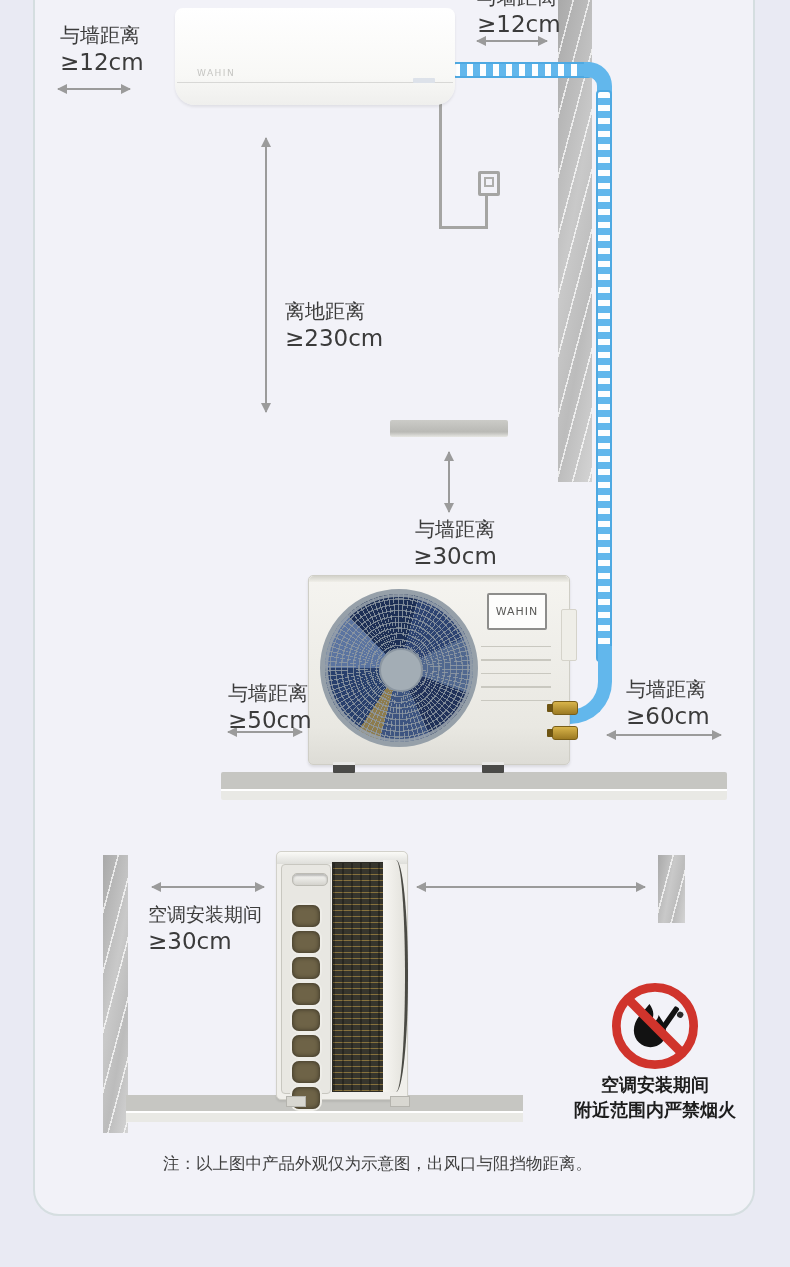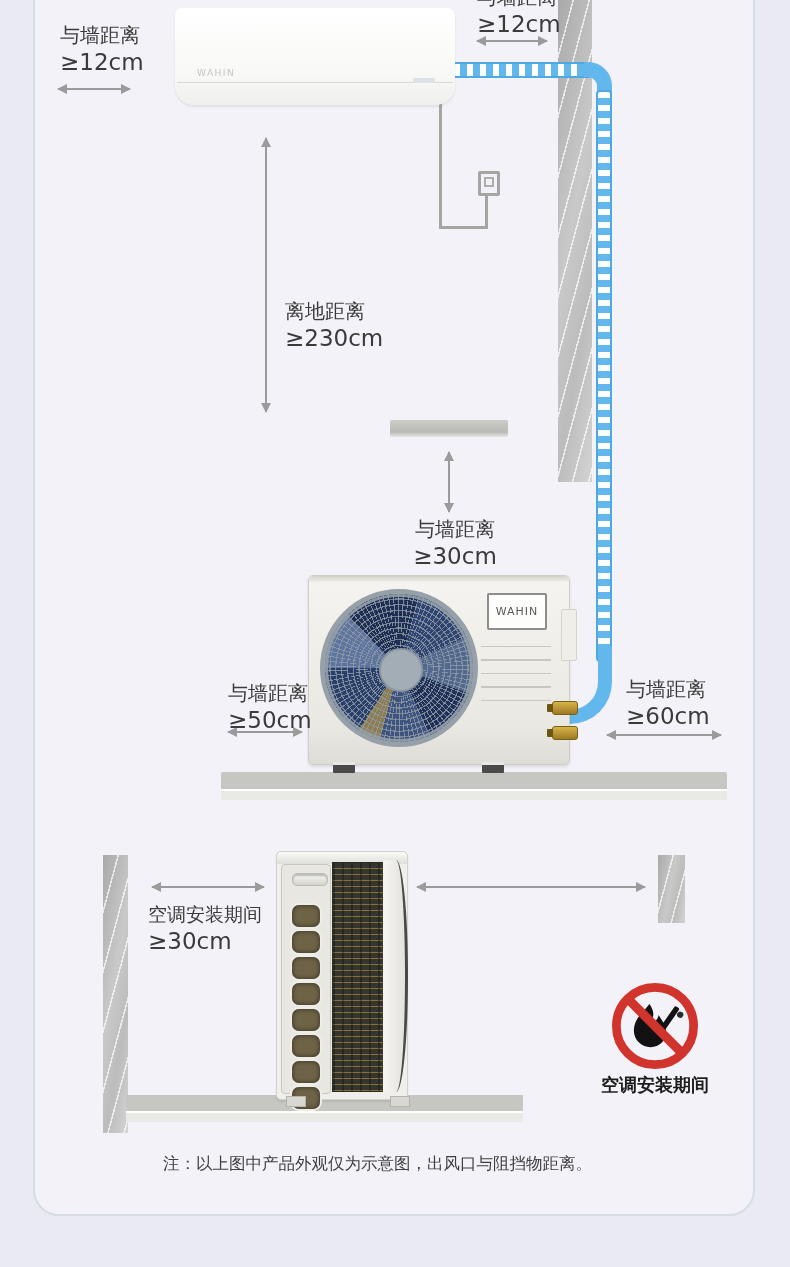--- a/index.html
+++ b/index.html
@@ -229,17 +229,18 @@
   <div class="fire-wrap">
     <svg width="92" height="92" viewBox="0 0 100 100">
       <path d="M44 26 c-9 11 -17 17 -17 29 c0 11 9 18 18 18 c10 0 17 -7 17 -17 c0 -8 -5 -12 -8 -18 c-1 6 -6 9 -8 7 c4 -8 2 -13 -2 -19 z" fill="#121212"></path>
       <rect x="60" y="26" width="6" height="40" rx="2" transform="rotate(35 63 46)" fill="#121212"></rect>
       <circle cx="70" cy="31" r="3.4" transform="rotate(35 63 46)" fill="#2a2a2a"></circle>
       <line x1="21" y1="21" x2="79" y2="79" stroke="#d0342c" stroke-width="10"></line>
       <circle cx="50" cy="50" r="42" fill="none" stroke="#d0342c" stroke-width="9.5"></circle>
     </svg>
     <div class="fire-text">
       <div>空调安装期间</div>
+      <div>附近范围内严禁烟火</div>
     </div>
   </div>
 
   <div class="note">注：以上图中产品外观仅为示意图，出风口与阻挡物距离。</div>
 </div>
 
 </body></html>

